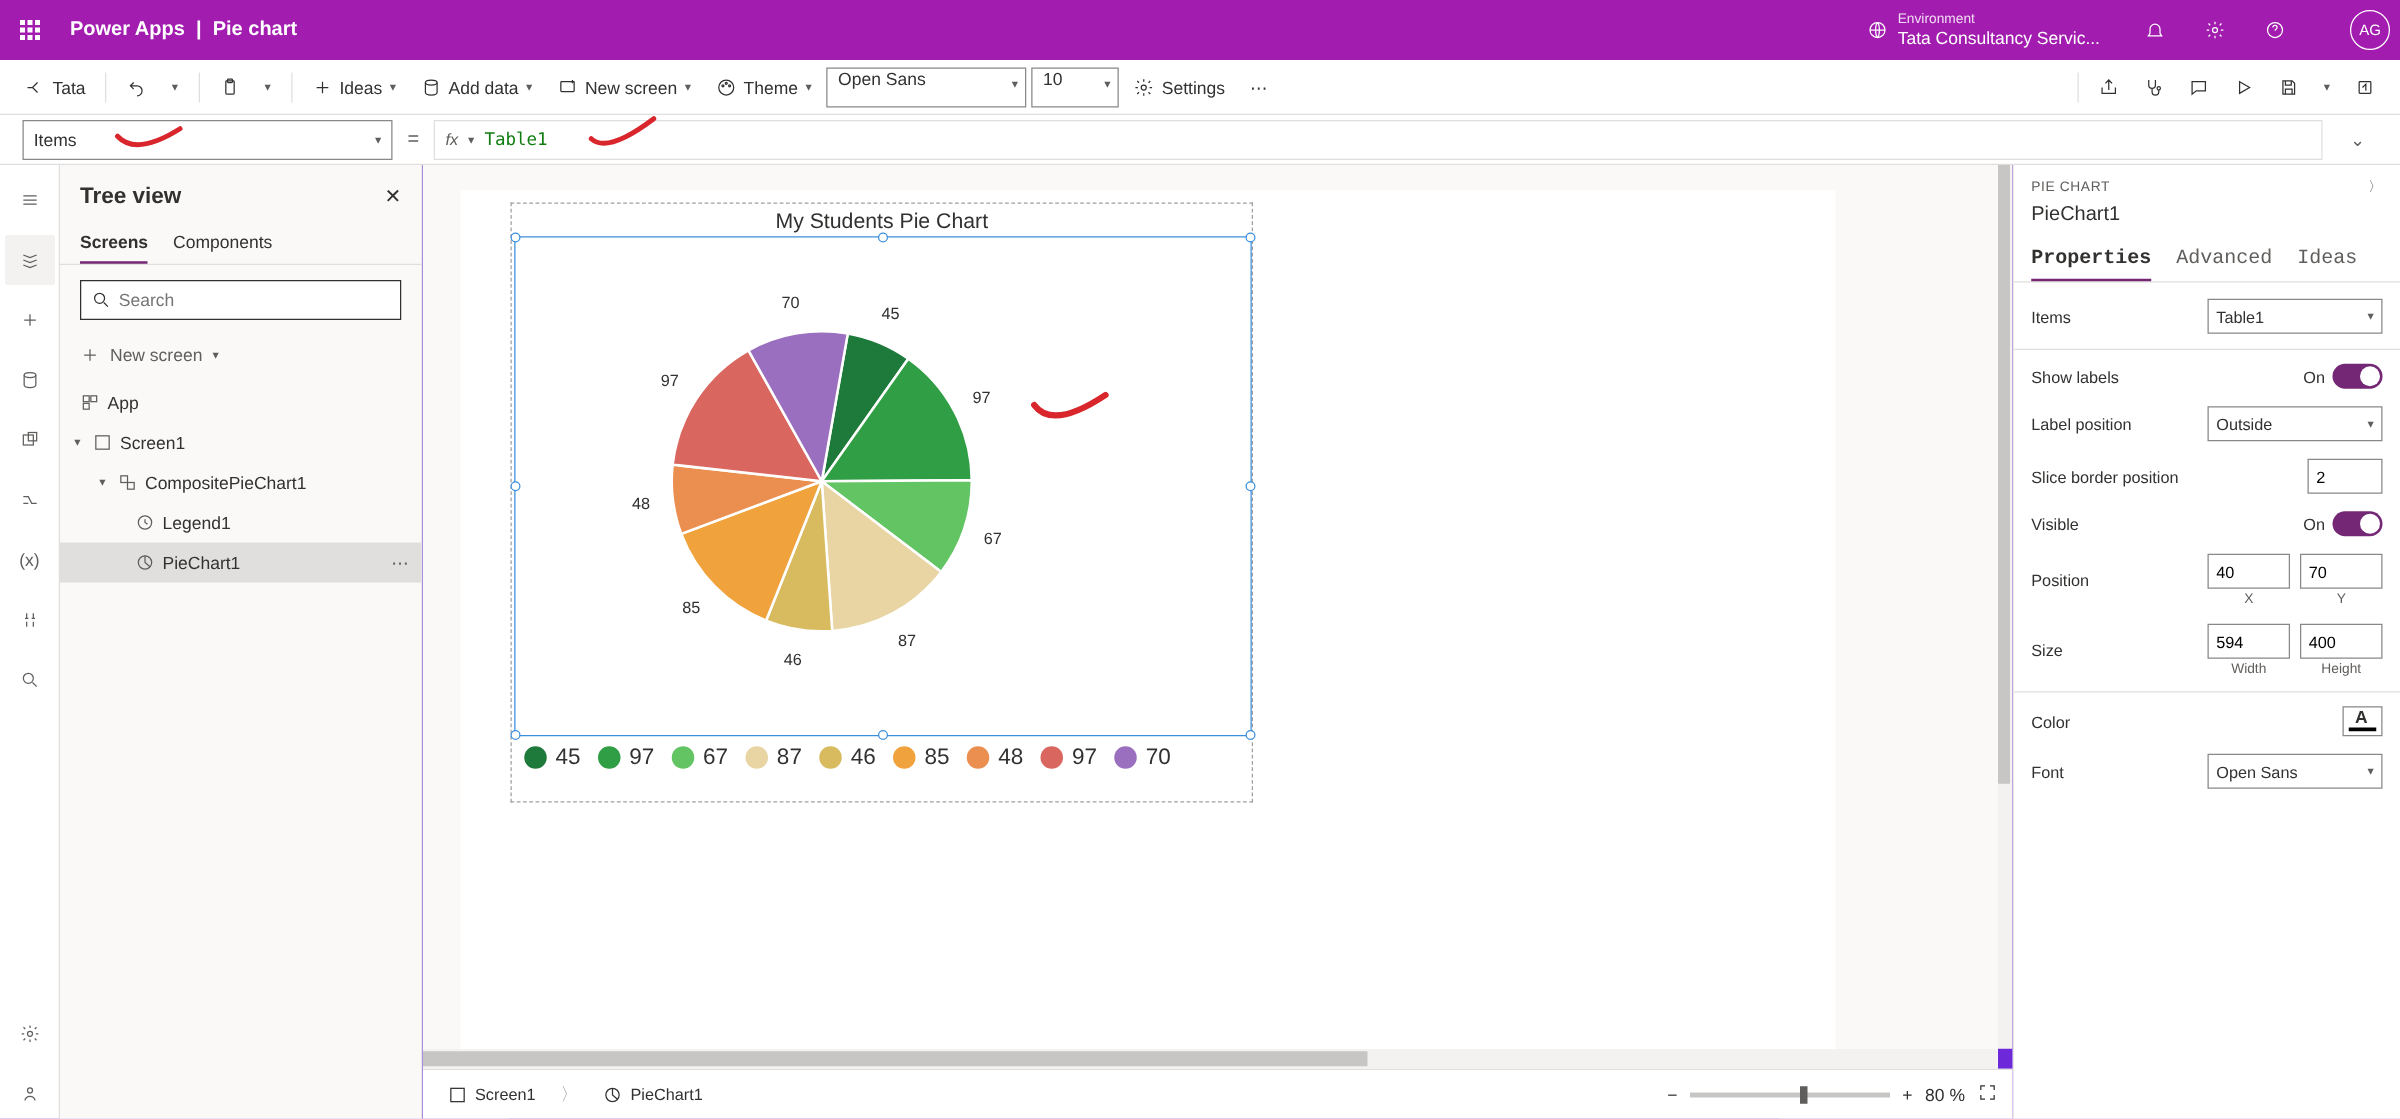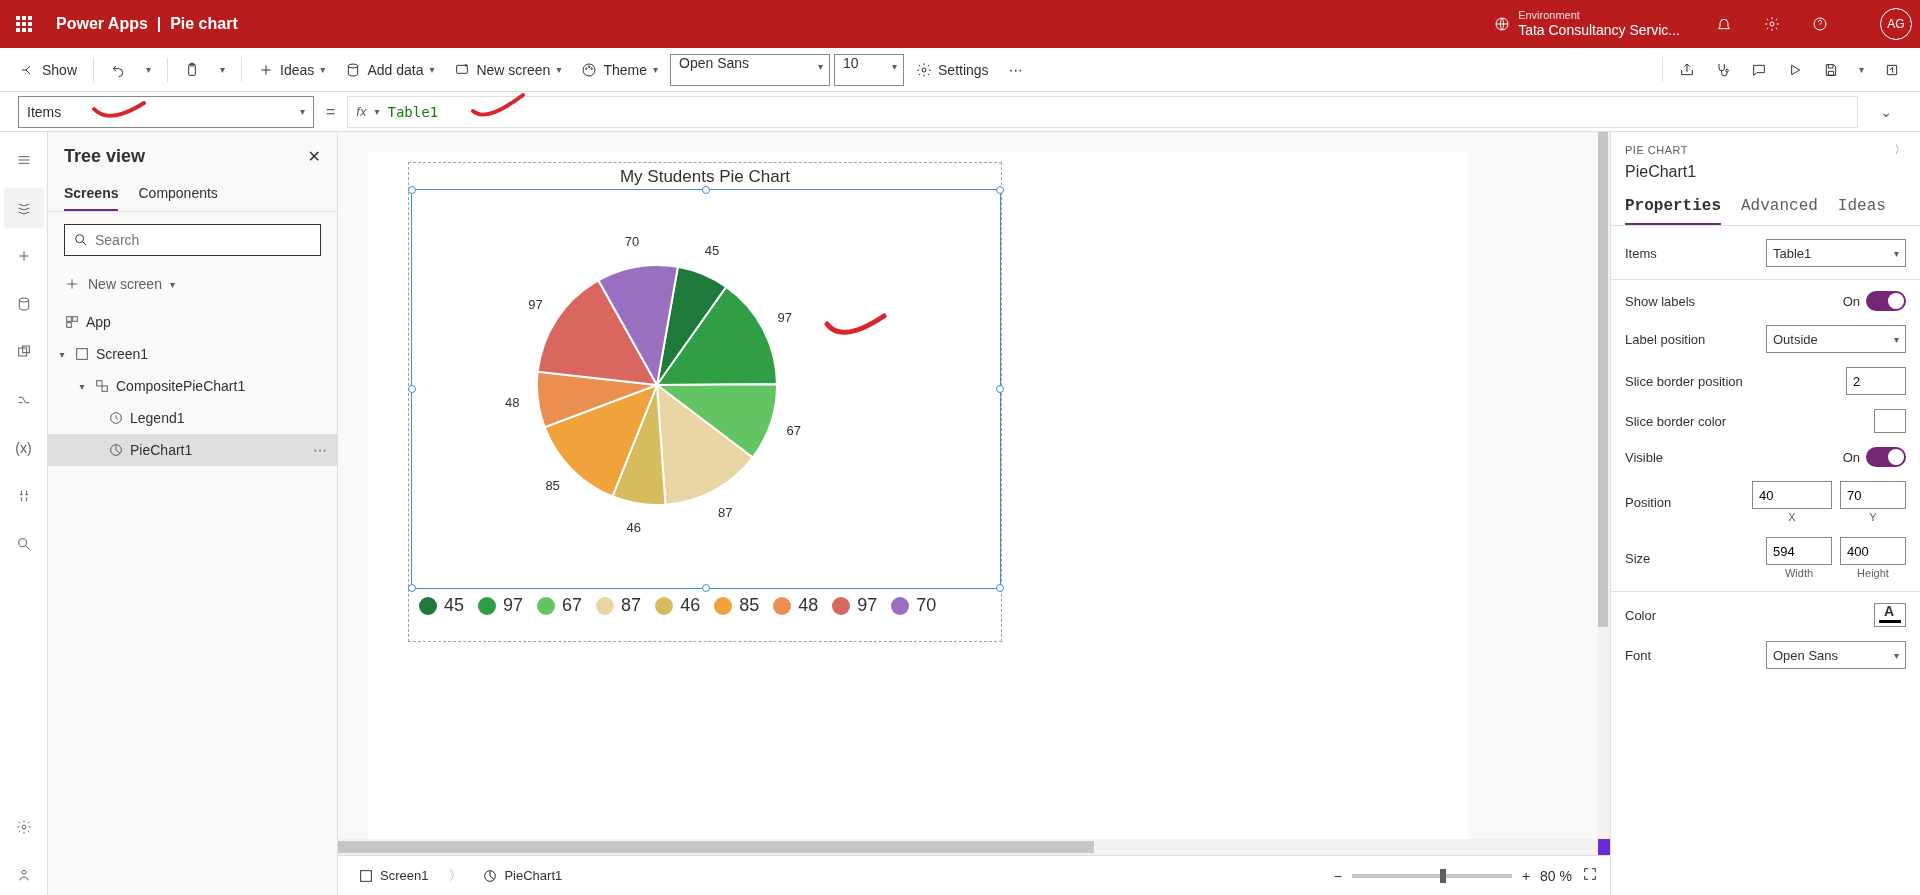--- a/index.html
+++ b/index.html
@@ -1,19 +1,19 @@
 <!DOCTYPE html>
 <html><head>
 <meta charset="utf-8">
 <style>
 * { box-sizing: border-box; margin: 0; padding: 0; font-family: "Segoe UI", Arial, sans-serif; }
 body { width: 1920px; height: 895px; overflow: hidden; background: #fff; font-size: 14px; color: #323130; }
 
 
-.header { height: 48px; background: #b91c1c; color: #fff; display: flex; align-items: center; padding: 0 8px; }
+.header { height: 48px; background: #a21caf; color: #fff; display: flex; align-items: center; padding: 0 8px; }
 .waffle { width: 32px; height: 32px; display: flex; align-items: center; justify-content: center; cursor: pointer; }
 .waffle-grid { display: grid; grid-template-columns: repeat(3, 4px); grid-gap: 2px; }
 .waffle-grid span { width: 4px; height: 4px; background: #fff; }
 .app-title { font-size: 16px; font-weight: 600; margin-left: 16px; }
 .header-right { margin-left: auto; display: flex; align-items: center; gap: 8px; }
 .env-block { display: flex; align-items: center; gap: 8px; margin-right: 16px; }
 .env-text { display: flex; flex-direction: column; line-height: 1.2; }
 .env-label { font-size: 11px; opacity: 0.85; }
 .env-name { font-size: 14px; }
 .hdr-icon { width: 40px; height: 40px; display: flex; align-items: center; justify-content: center; cursor: pointer; }
@@ -171,21 +171,21 @@
         <span>AG</span>
       </div>
   </div>
 </div>
 
 <div class="toolbar">
   <div class="tb-btn">
     <svg class="icon" viewBox="0 0 24 24">
         <path d="M15 6l-6 6 6 6M3 12h6"></path>
       </svg>
-    <span>Show</span>
+    <span>Tata</span>
   </div>
   <div class="tb-sep"></div>
   <div class="tb-btn">
       <svg class="icon" viewBox="0 0 24 24">
         <path d="M9 14l-4-4 4-4M5 10h8a6 6 0 110 12"></path>
       </svg>
     </div>
   <div class="tb-btn">
       <span class="chev">▾</span>
     </div>
@@ -590,35 +590,31 @@
         <span>Label position</span>
         <div class="rp-select">
             <span>Outside</span>
           </div>
       </div>
       <div class="rp-row">
         <span>Slice border position</span>
         <input class="rp-input" style="width: 60px;" value="2">
       </div>
       <div class="rp-row">
-        <span>Slice border color</span>
-        <span class="color-swatch"></span>
-      </div>
-      <div class="rp-row">
         <span>Visible</span>
         <div style="display:flex; align-items:center; gap:6px;">
           <span>On</span>
           <div class="toggle"></div>
         </div>
       </div>
       <div class="rp-row">
         <span>Position</span>
         <div class="rp-dual">
           <div class="col">
-              <input class="rp-input" style="width: 80px;" value="40">
+              <input class="rp-input" style="width: 66px;" value="40">
               <span class="rp-sublabel">X</span>
             </div>
           <div class="col">
               <input class="rp-input" style="width: 66px;" value="70">
               <span class="rp-sublabel">Y</span>
             </div>
         </div>
       </div>
       <div class="rp-row sep-below">
         <span>Size</span>

